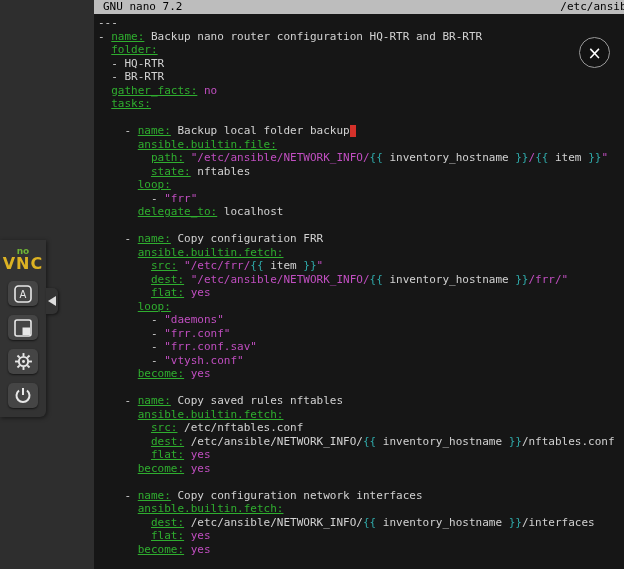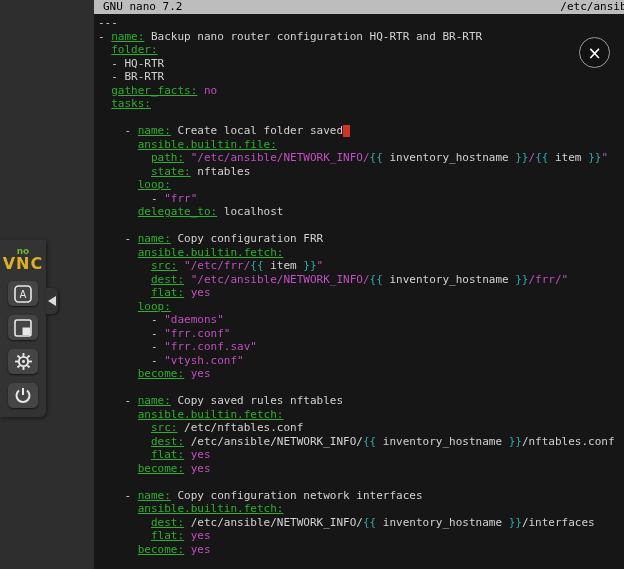--- a/index.html
+++ b/index.html
@@ -49,21 +49,21 @@
     </div>
     <div class="term-body">
         <div class="code-line"><span class="tk-p">---</span></div>
         <div class="code-line"><span class="tk-p">- </span><span class="tk-k">name:</span><span class="tk-p"> Backup nano router configuration HQ-RTR and BR-RTR</span></div>
         <div class="code-line"><span class="tk-p">  </span><span class="tk-k">folder:</span></div>
         <div class="code-line"><span class="tk-p">  - HQ-RTR</span></div>
         <div class="code-line"><span class="tk-p">  - BR-RTR</span></div>
         <div class="code-line"><span class="tk-p">  </span><span class="tk-k">gather_facts:</span><span class="tk-p"> </span><span class="tk-s">no</span></div>
         <div class="code-line"><span class="tk-p">  </span><span class="tk-k">tasks:</span></div>
         <div class="code-line"></div>
-        <div class="code-line"><span class="tk-p">    - </span><span class="tk-k">name:</span><span class="tk-p"> Create local folder saved</span><span class="cursor"></span></div>
+        <div class="code-line"><span class="tk-p">    - </span><span class="tk-k">name:</span><span class="tk-p"> Backup local folder backup</span><span class="cursor"></span></div>
         <div class="code-line"><span class="tk-p">      </span><span class="tk-k">ansible.builtin.file:</span></div>
         <div class="code-line"><span class="tk-p">        </span><span class="tk-k">path:</span><span class="tk-p"> </span><span class="tk-s">"/etc/ansible/NETWORK_INFO/</span><span class="tk-j">{{</span><span class="tk-p"> inventory_hostname </span><span class="tk-j">}}</span><span class="tk-s">/</span><span class="tk-j">{{</span><span class="tk-p"> item </span><span class="tk-j">}}</span><span class="tk-s">"</span></div>
         <div class="code-line"><span class="tk-p">        </span><span class="tk-k">state:</span><span class="tk-p"> nftables</span></div>
         <div class="code-line"><span class="tk-p">      </span><span class="tk-k">loop:</span></div>
         <div class="code-line"><span class="tk-p">        - </span><span class="tk-s">"frr"</span></div>
         <div class="code-line"><span class="tk-p">      </span><span class="tk-k">delegate_to:</span><span class="tk-p"> localhost</span></div>
         <div class="code-line"></div>
         <div class="code-line"><span class="tk-p">    - </span><span class="tk-k">name:</span><span class="tk-p"> Copy configuration FRR</span></div>
         <div class="code-line"><span class="tk-p">      </span><span class="tk-k">ansible.builtin.fetch:</span></div>
         <div class="code-line"><span class="tk-p">        </span><span class="tk-k">src:</span><span class="tk-p"> </span><span class="tk-s">"/etc/frr/</span><span class="tk-j">{{</span><span class="tk-p"> item </span><span class="tk-j">}}</span><span class="tk-s">"</span></div>

